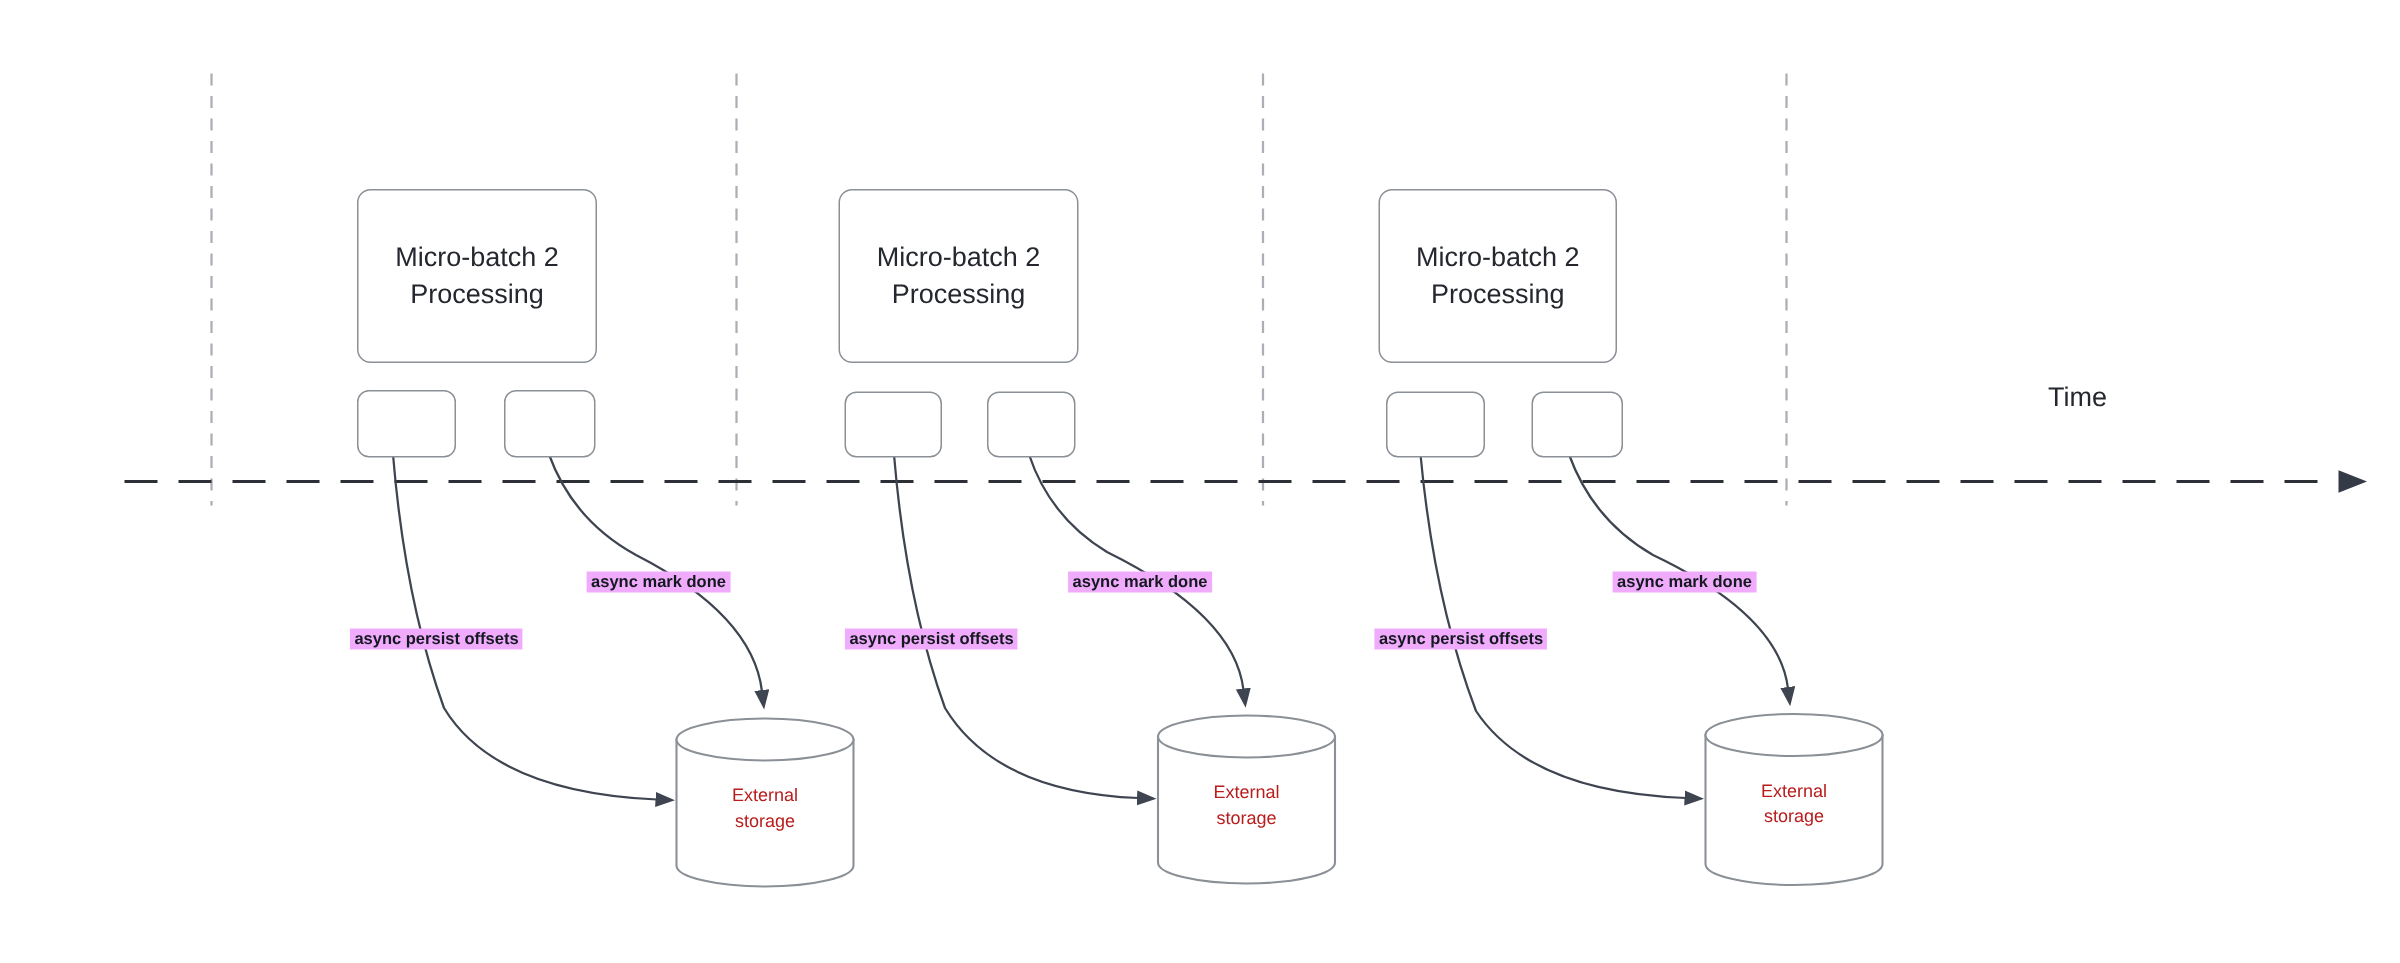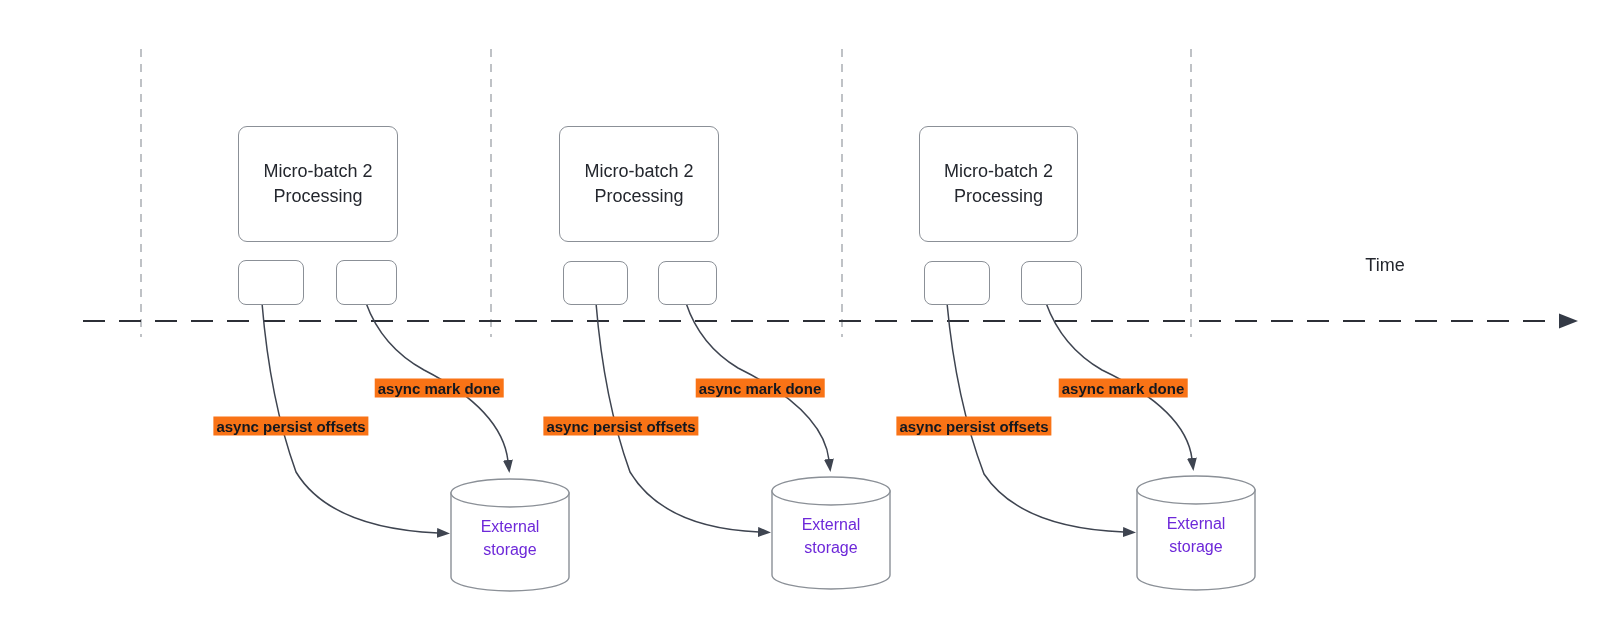--- a/index.html
+++ b/index.html
@@ -11,26 +11,26 @@
   .proc-box {
     position:absolute; border:1.4px solid #8b9097; border-radius:9px; background:#ffffff;
     display:flex; align-items:center; justify-content:center; text-align:center;
     font-size:18px; color:#24272e; line-height:1.38; white-space:pre-line;
   }
   .small-box {
     position:absolute; border:1.4px solid #8b9097; border-radius:8px; background:#ffffff;
   }
   .arrow-label {
     position:absolute; transform:translate(-50%,-50%);
-    font-size:15px; font-weight:bold; color:#14181f; background:#f97316;
+    font-size:11px; font-weight:bold; color:#14181f; background:#f0abfc;
     padding:1px 3px; white-space:nowrap;
   }
   .storage-label {
     position:absolute; display:flex; align-items:center; justify-content:center;
-    text-align:center; font-size:16px; color:#6d28d9; line-height:1.42;
+    text-align:center; font-size:12px; color:#b91c1c; line-height:1.42;
     white-space:pre-line; pointer-events:none;
   }
   .time-label {
     position:absolute; transform:translate(-50%,-50%);
     font-size:18px; color:#24272e;
   }
 </style>
 </head>
 <body>
 

